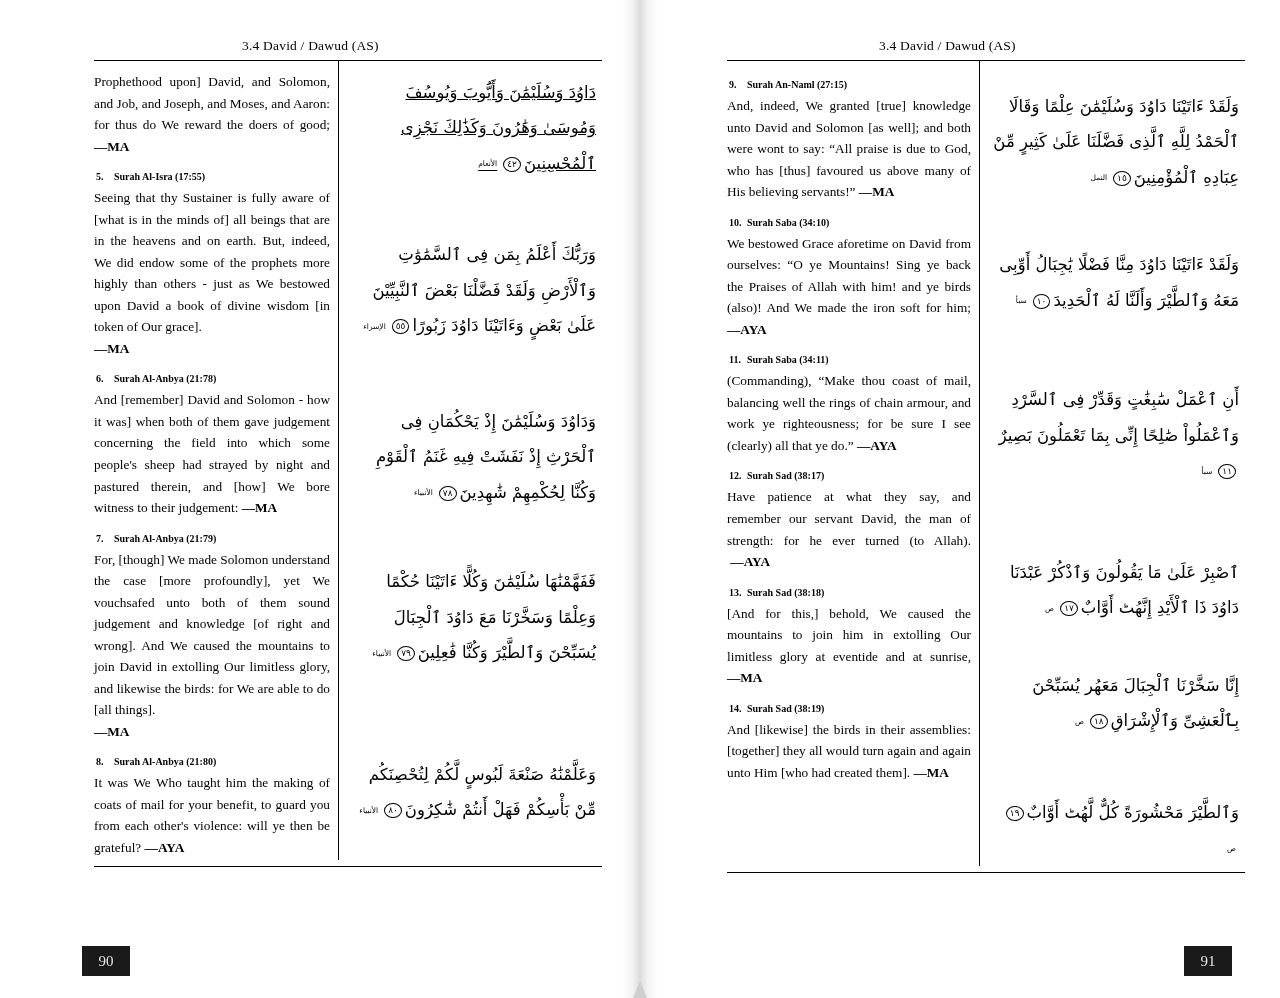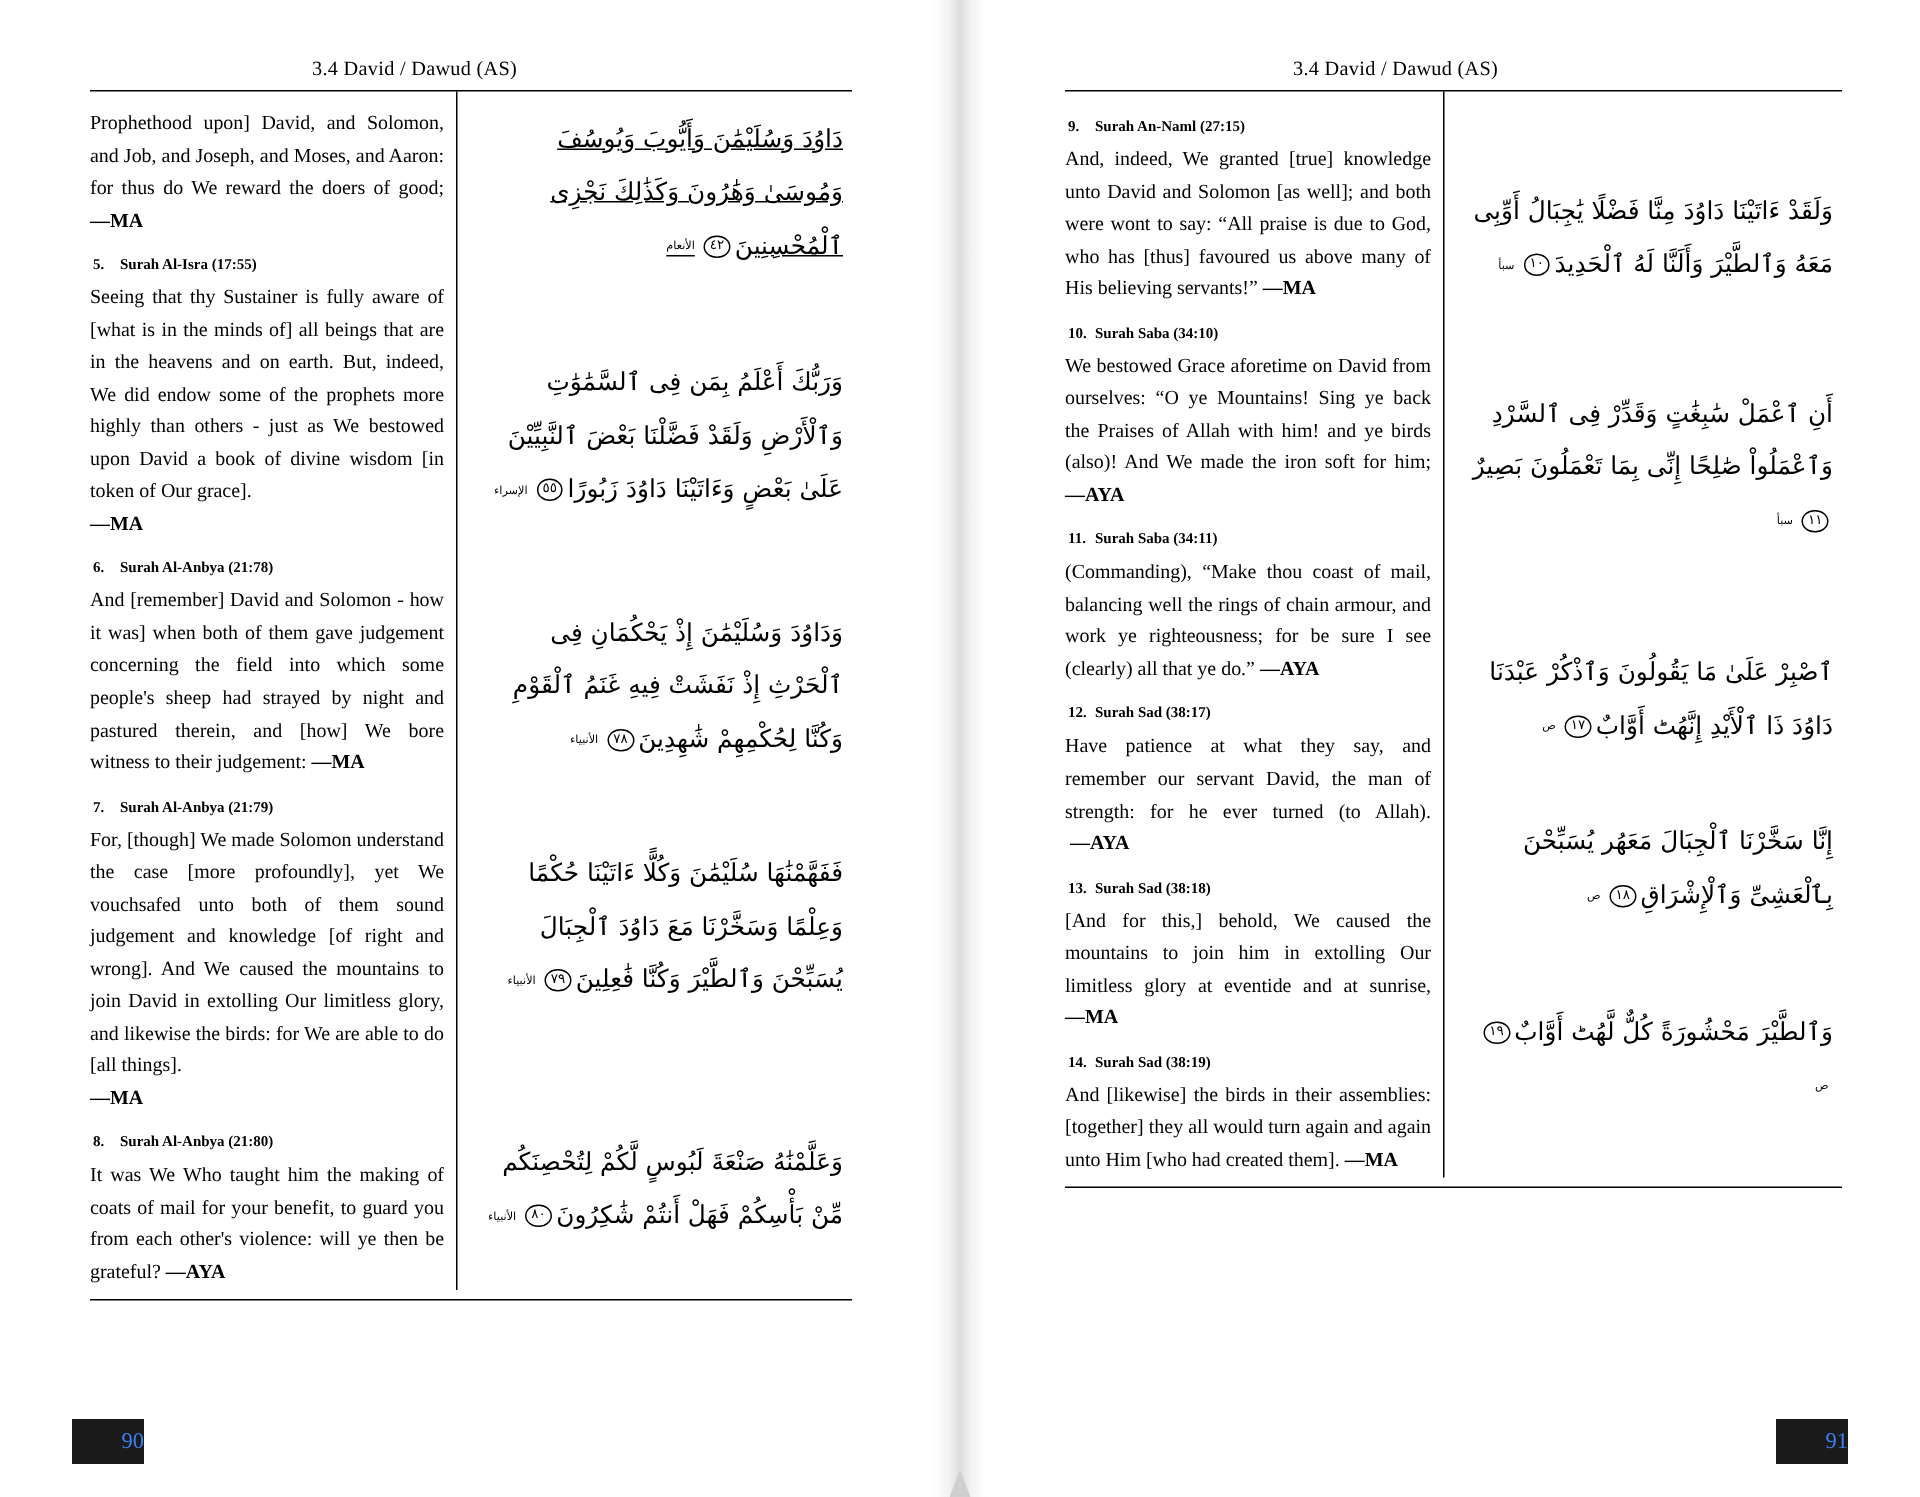--- a/index.html
+++ b/index.html
@@ -13,20 +13,21 @@
     font-family: "Liberation Serif", serif;
     color: #000;
     position: relative;
     overflow: hidden;
   }
 
   .spread {
     position: absolute;
     inset: 0;
     display: flex;
+    padding-left: 34px;
   }
 
   .page {
     position: relative;
     width: 640px;
     height: 998px;
     box-sizing: border-box;
   }
 
   .page-inner {
@@ -132,27 +133,27 @@
     padding: 2px 3px;
     margin: 0 3px;
     font-family: "DejaVu Sans", sans-serif;
     vertical-align: middle;
   }
 
   .folio {
     position: absolute;
     bottom: 22px;
     background: #1a1a1a;
-    color: #3b82f6;
+    color: #e5e5e5;
     font-family: "Liberation Serif", serif;
     font-size: 15px;
     width: 48px;
     height: 30px;
     line-height: 30px;
-    text-align: right;
+    text-align: center;
   }
   .page.left .folio { left: 48px; }
   .page.right .folio { right: 48px; }
 
   .gutter {
     position: absolute;
     left: 622px;
     top: 0;
     width: 36px;
     height: 998px;
@@ -271,20 +272,23 @@
 
           <div class="entry">
             <div class="entry-title"><span class="num">14.</span><span>Surah Sad (38:19)</span></div>
             <div class="entry-body"><span>And [likewise] the birds in their assemblies: [together] they all would turn again and again unto Him [who had created them].</span> <span class="src">—MA</span></div>
           </div>
 
         </div>
 
         <div class="col-arabic">
 
+          <div class="ar-block" style="margin-top:18px;">
+            <span>وَلَقَدْ ءَاتَيْنَا دَاوُدَ وَسُلَيْمَٰنَ عِلْمًا وَقَالَا ٱلْحَمْدُ لِلَّهِ ٱلَّذِى فَضَّلَنَا عَلَىٰ كَثِيرٍ مِّنْ عِبَادِهِ ٱلْمُؤْمِنِينَ</span><span class="ayah-mark">١٥</span><span class="ar-ref">النمل</span>
+          </div>
 
           <div class="ar-block" style="margin-top:52px;">
             <span>وَلَقَدْ ءَاتَيْنَا دَاوُدَ مِنَّا فَضْلًا يَٰجِبَالُ أَوِّبِى مَعَهُ وَٱلطَّيْرَ وَأَلَنَّا لَهُ ٱلْحَدِيدَ</span><span class="ayah-mark">١٠</span><span class="ar-ref">سبأ</span>
           </div>
 
           <div class="ar-block" style="margin-top:64px;">
             <span>أَنِ ٱعْمَلْ سَٰبِغَٰتٍ وَقَدِّرْ فِى ٱلسَّرْدِ وَٱعْمَلُواْ صَٰلِحًا إِنِّى بِمَا تَعْمَلُونَ بَصِيرٌ</span><span class="ayah-mark">١١</span><span class="ar-ref">سبأ</span>
           </div>
 
           <div class="ar-block" style="margin-top:66px;">

